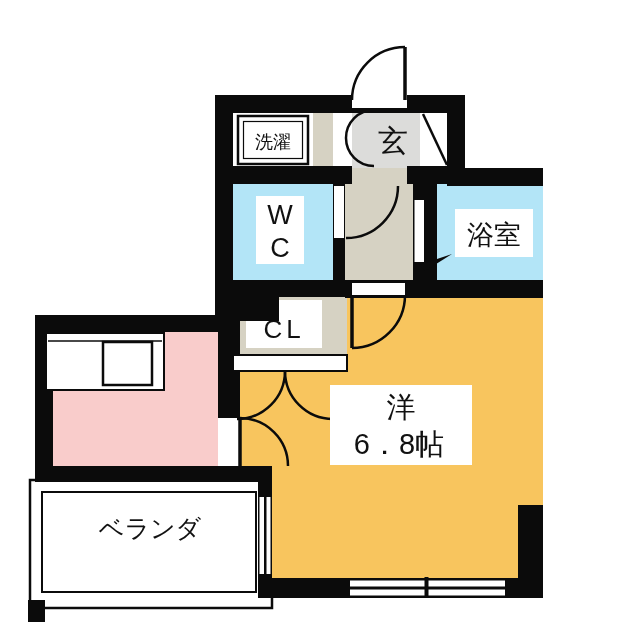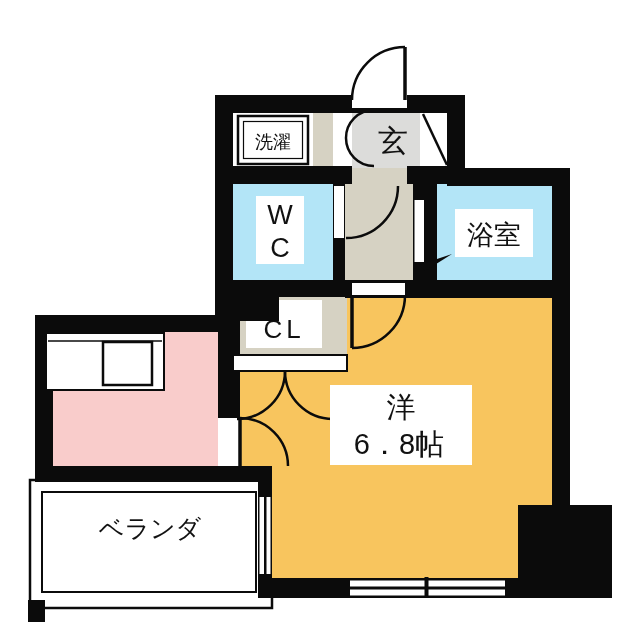--- a/index.html
+++ b/index.html
@@ -1,16 +1,16 @@
 <!DOCTYPE html>
 <html><head>
 <meta charset="utf-8">
 <style>
   html,body{margin:0;padding:0;background:#ffffff;}
-  .stage{width:640px;height:640px;position:relative;background:#22c55e;overflow:hidden;}
+  .stage{width:543px;height:640px;position:relative;background:#22c55e;overflow:hidden;}
   svg{display:block;}
   text{font-family:"Liberation Sans","DejaVu Sans",sans-serif;fill:#111;}
   .lbl{text-anchor:middle;}
 </style>
 </head>
 <body>
 
 <div class="stage">
 <svg width="640" height="640" viewBox="0 0 640 640">
 

